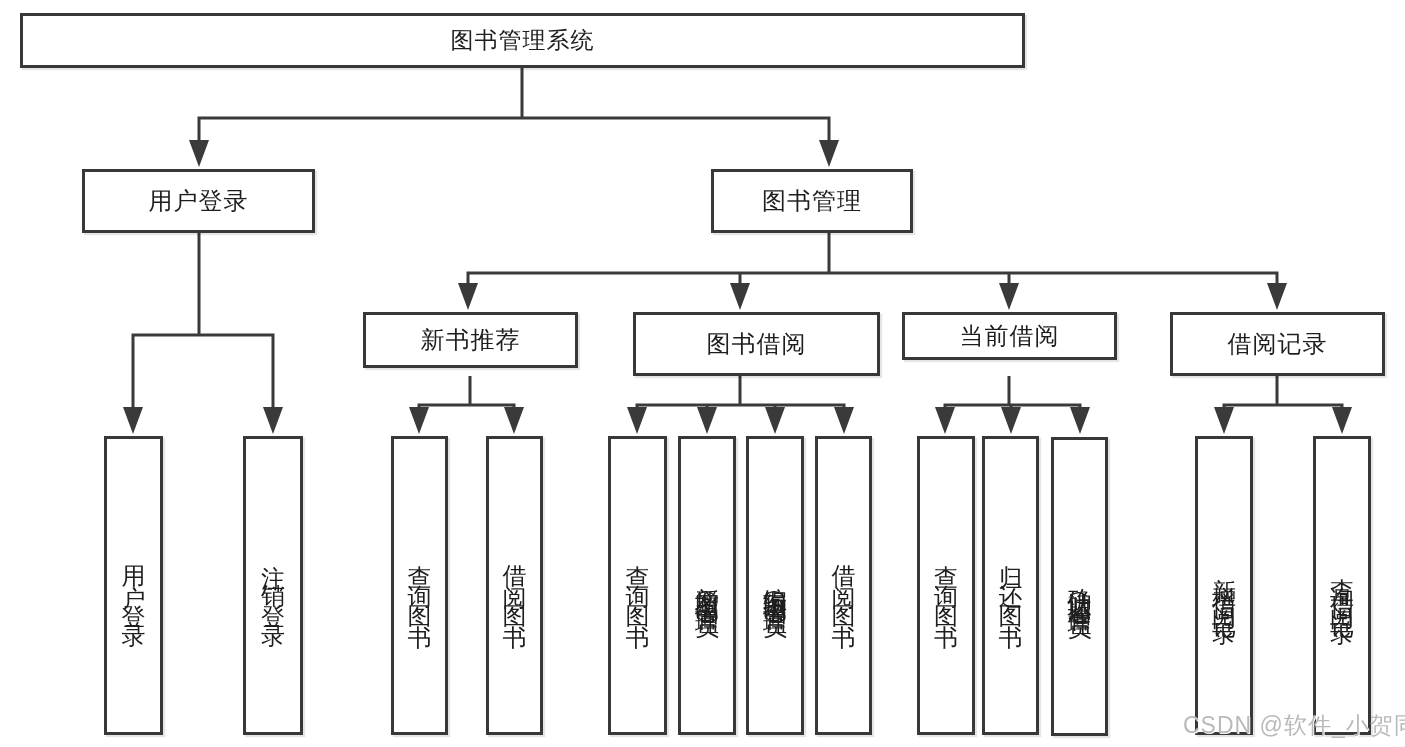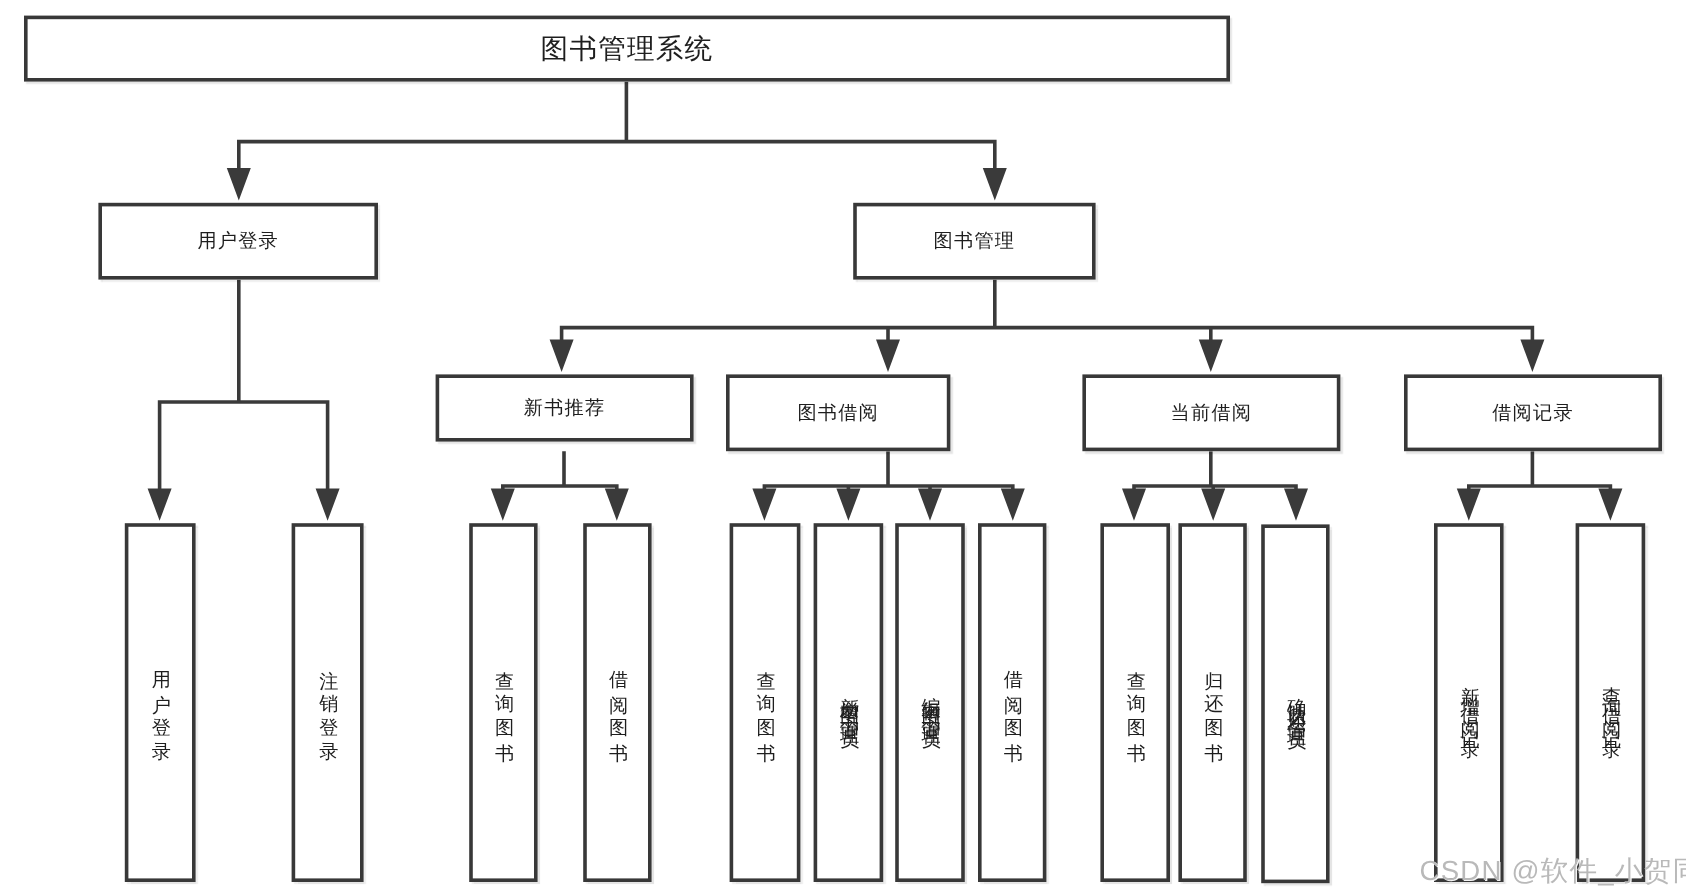--- a/index.html
+++ b/index.html
@@ -25,21 +25,21 @@
   .box {
     position: absolute;
     box-sizing: border-box;
     background: #ffffff;
     border: 3px solid #383838;
     box-shadow: 2px 2px 1px rgba(0,0,0,0.10);
     display: flex;
     align-items: center;
     justify-content: center;
     color: #1e1e1e;
-    font-size: 16px;
+    font-size: 24px;
     letter-spacing: 1px;
     z-index: 2;
   }
   .box.root { font-size: 23px; }
   .leaf span {
     writing-mode: vertical-rl;
     text-orientation: mixed;
     white-space: nowrap;
     line-height: 1;
   }
@@ -90,24 +90,24 @@
   <div class="box" style="left:82px;top:169px;width:233px;height:64px">
     <span>用户登录</span>
   </div>
   <div class="box" style="left:711px;top:169px;width:202px;height:64px">
     <span>图书管理</span>
   </div>
 
   <div class="box" style="left:363px;top:312px;width:215px;height:56px">
     <span>新书推荐</span>
   </div>
-  <div class="box" style="left:605px;top:312px;width:187px;height:64px">
+  <div class="box" style="left:633px;top:312px;width:247px;height:64px">
     <span>图书借阅</span>
   </div>
-  <div class="box" style="left:902px;top:312px;width:215px;height:64px">
+  <div class="box" style="left:902px;top:312px;width:215px;height:48px">
     <span>当前借阅</span>
   </div>
   <div class="box" style="left:1170px;top:312px;width:215px;height:64px">
     <span>借阅记录</span>
   </div>
 
   <div class="box leaf" style="left:104px;top:436px;width:59px;height:299px">
     <span class="s4">用户登录</span>
   </div>
   <div class="box leaf" style="left:243px;top:436px;width:60px;height:299px">

